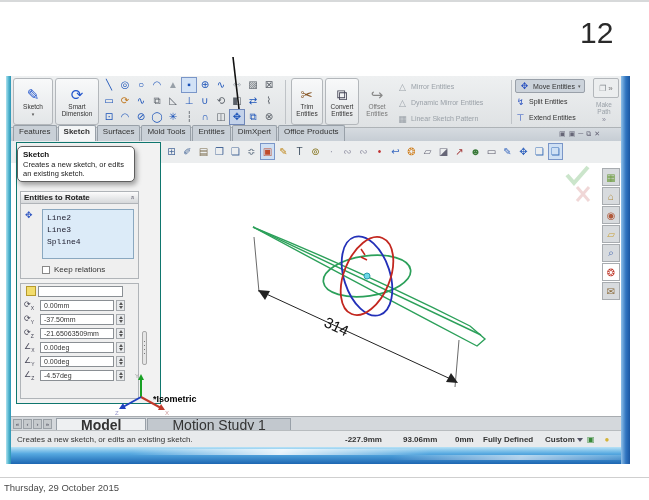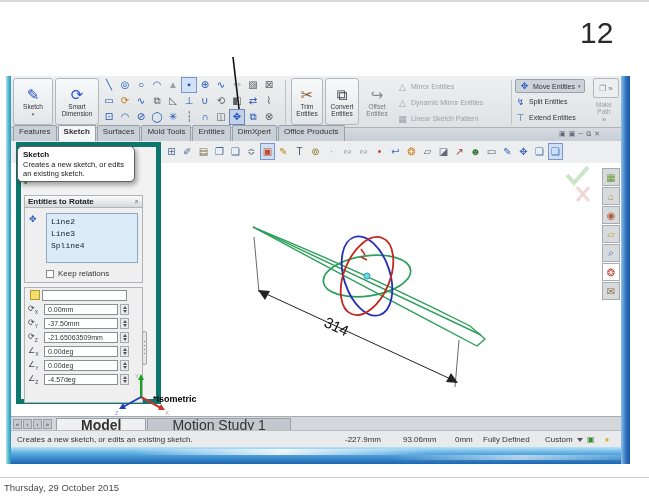--- a/index.html
+++ b/index.html
@@ -52,21 +52,21 @@
   .hud { left:0; top:65px; width:610px; height:22px; background:#eceeef; }
   .hudicons { left:121px; top:67px; display:flex; gap:1px; align-items:center; }
   .hic { display:inline-flex; align-items:center; justify-content:center; width:15px; height:17px; font-size:10px; }
   .hic.hi { background:#cfe0f4; border:1px solid #7a96c8; }
 
   
   .vp { left:126px; top:87px; width:464px; height:253px; background:#fff; }
   .iso { left:142px; top:318px; font-size:9px; color:#000; font-weight:bold; }
 
   
-  .pm { left:5px; top:66px; width:145px; height:262px; background:#f2f2f2; border:5px solid #0f766e; }
+  .pm { left:5px; top:66px; width:145px; height:262px; background:#f2f2f2; border:1px solid #0f766e; }
   .pmicons { display:flex; flex-direction:column; gap:4px; left:-1px; top:2px; position:absolute; width:14px; align-items:center; }
   .pmicons span { font-size:9px; }
   .group { position:absolute; left:3px; width:119px; border:1px solid #b0b4b8; background:#efefef; }
   .ghead { height:12px; background:linear-gradient(#fcfcfc,#d6d8da); border-bottom:1px solid #b0b4b8; display:flex; align-items:center; padding:0 3px; font-size:8px; font-weight:bold; color:#222; }
   .ghead .chev { margin-left:auto; font-size:7px; color:#556; font-weight:normal; }
   .listbox { position:absolute; left:21px; top:17px; width:92px; height:50px; background:#dcebf8; border:1px solid #8aa8c0; font-size:8px; color:#223; padding:2px 4px; line-height:12px;font-family:Liberation Mono, monospace; }
   .cbrow { position:absolute; left:21px; top:73px; display:flex; align-items:center; gap:4px; font-size:8px; color:#333; }
   .cbox { width:8px; height:8px; background:#fff; border:1px solid #888; }
   .frow { display:flex; align-items:center; gap:2px; height:14px; padding-left:3px; }
   .faxis { width:14px; font-size:8px; color:#445; position:relative; }
@@ -92,21 +92,21 @@
   .tpbtn { width:18px; height:18px; background:#d8dbde; border:1px solid #a8acb0; display:flex; align-items:center; justify-content:center; font-size:10px; }
   .tpbtn.hi { background:#fff; }
 
   
   .btabs { left:0; top:340px; width:610px; height:14px; background:#d4d8dc; border-top:1px solid #a8acb0; display:flex; align-items:center; padding-left:2px; gap:1px; }
   .navbtn { width:9px; height:10px; background:#c6cacd; border:1px solid #9aa0a6; font-size:6px; line-height:8px; text-align:center; color:#445; }
   .btab { font-size:14px; padding:0 24px; height:12px; line-height:12px; background:#c2c8ce; border:1px solid #98a0a8; border-bottom:none; color:#333; }
   .btab.active { background:#eef0f2; font-weight:bold; }
   .status { left:0; top:354px; width:610px; height:17px; background:#e8eaec; border-top:1px solid #b8bcbf; font-size:8px; color:#333; }
   .status .msg { position:absolute; left:6px; top:4px; }
-  .sitem { position:absolute; top:4px; }
+  .sitem { position:absolute; top:4px;font-weight:bold; }
   .sdrop { width:0; height:0; border-left:3px solid transparent; border-right:3px solid transparent; border-top:4px solid #556; position:absolute; top:7px; }
   .swoosh { left:0; top:371px; width:610px; height:17px; background:linear-gradient(180deg,#b8e2f6 0%,#55a8e0 40%,#1c66b2 100%); overflow:hidden; }
   .streak1 { position:absolute; left:120px; top:2px; width:300px; height:6px; background:linear-gradient(90deg,transparent,rgba(255,255,255,.85),transparent); transform:skewX(-40deg); }
   .streak2 { position:absolute; left:380px; top:8px; width:260px; height:5px; background:linear-gradient(90deg,transparent,rgba(255,255,255,.6),transparent); transform:skewX(-40deg); }
 
   svg text { font-family:"Liberation Sans","DejaVu Sans",sans-serif; }
 </style>
 </head>
 <body>
 

